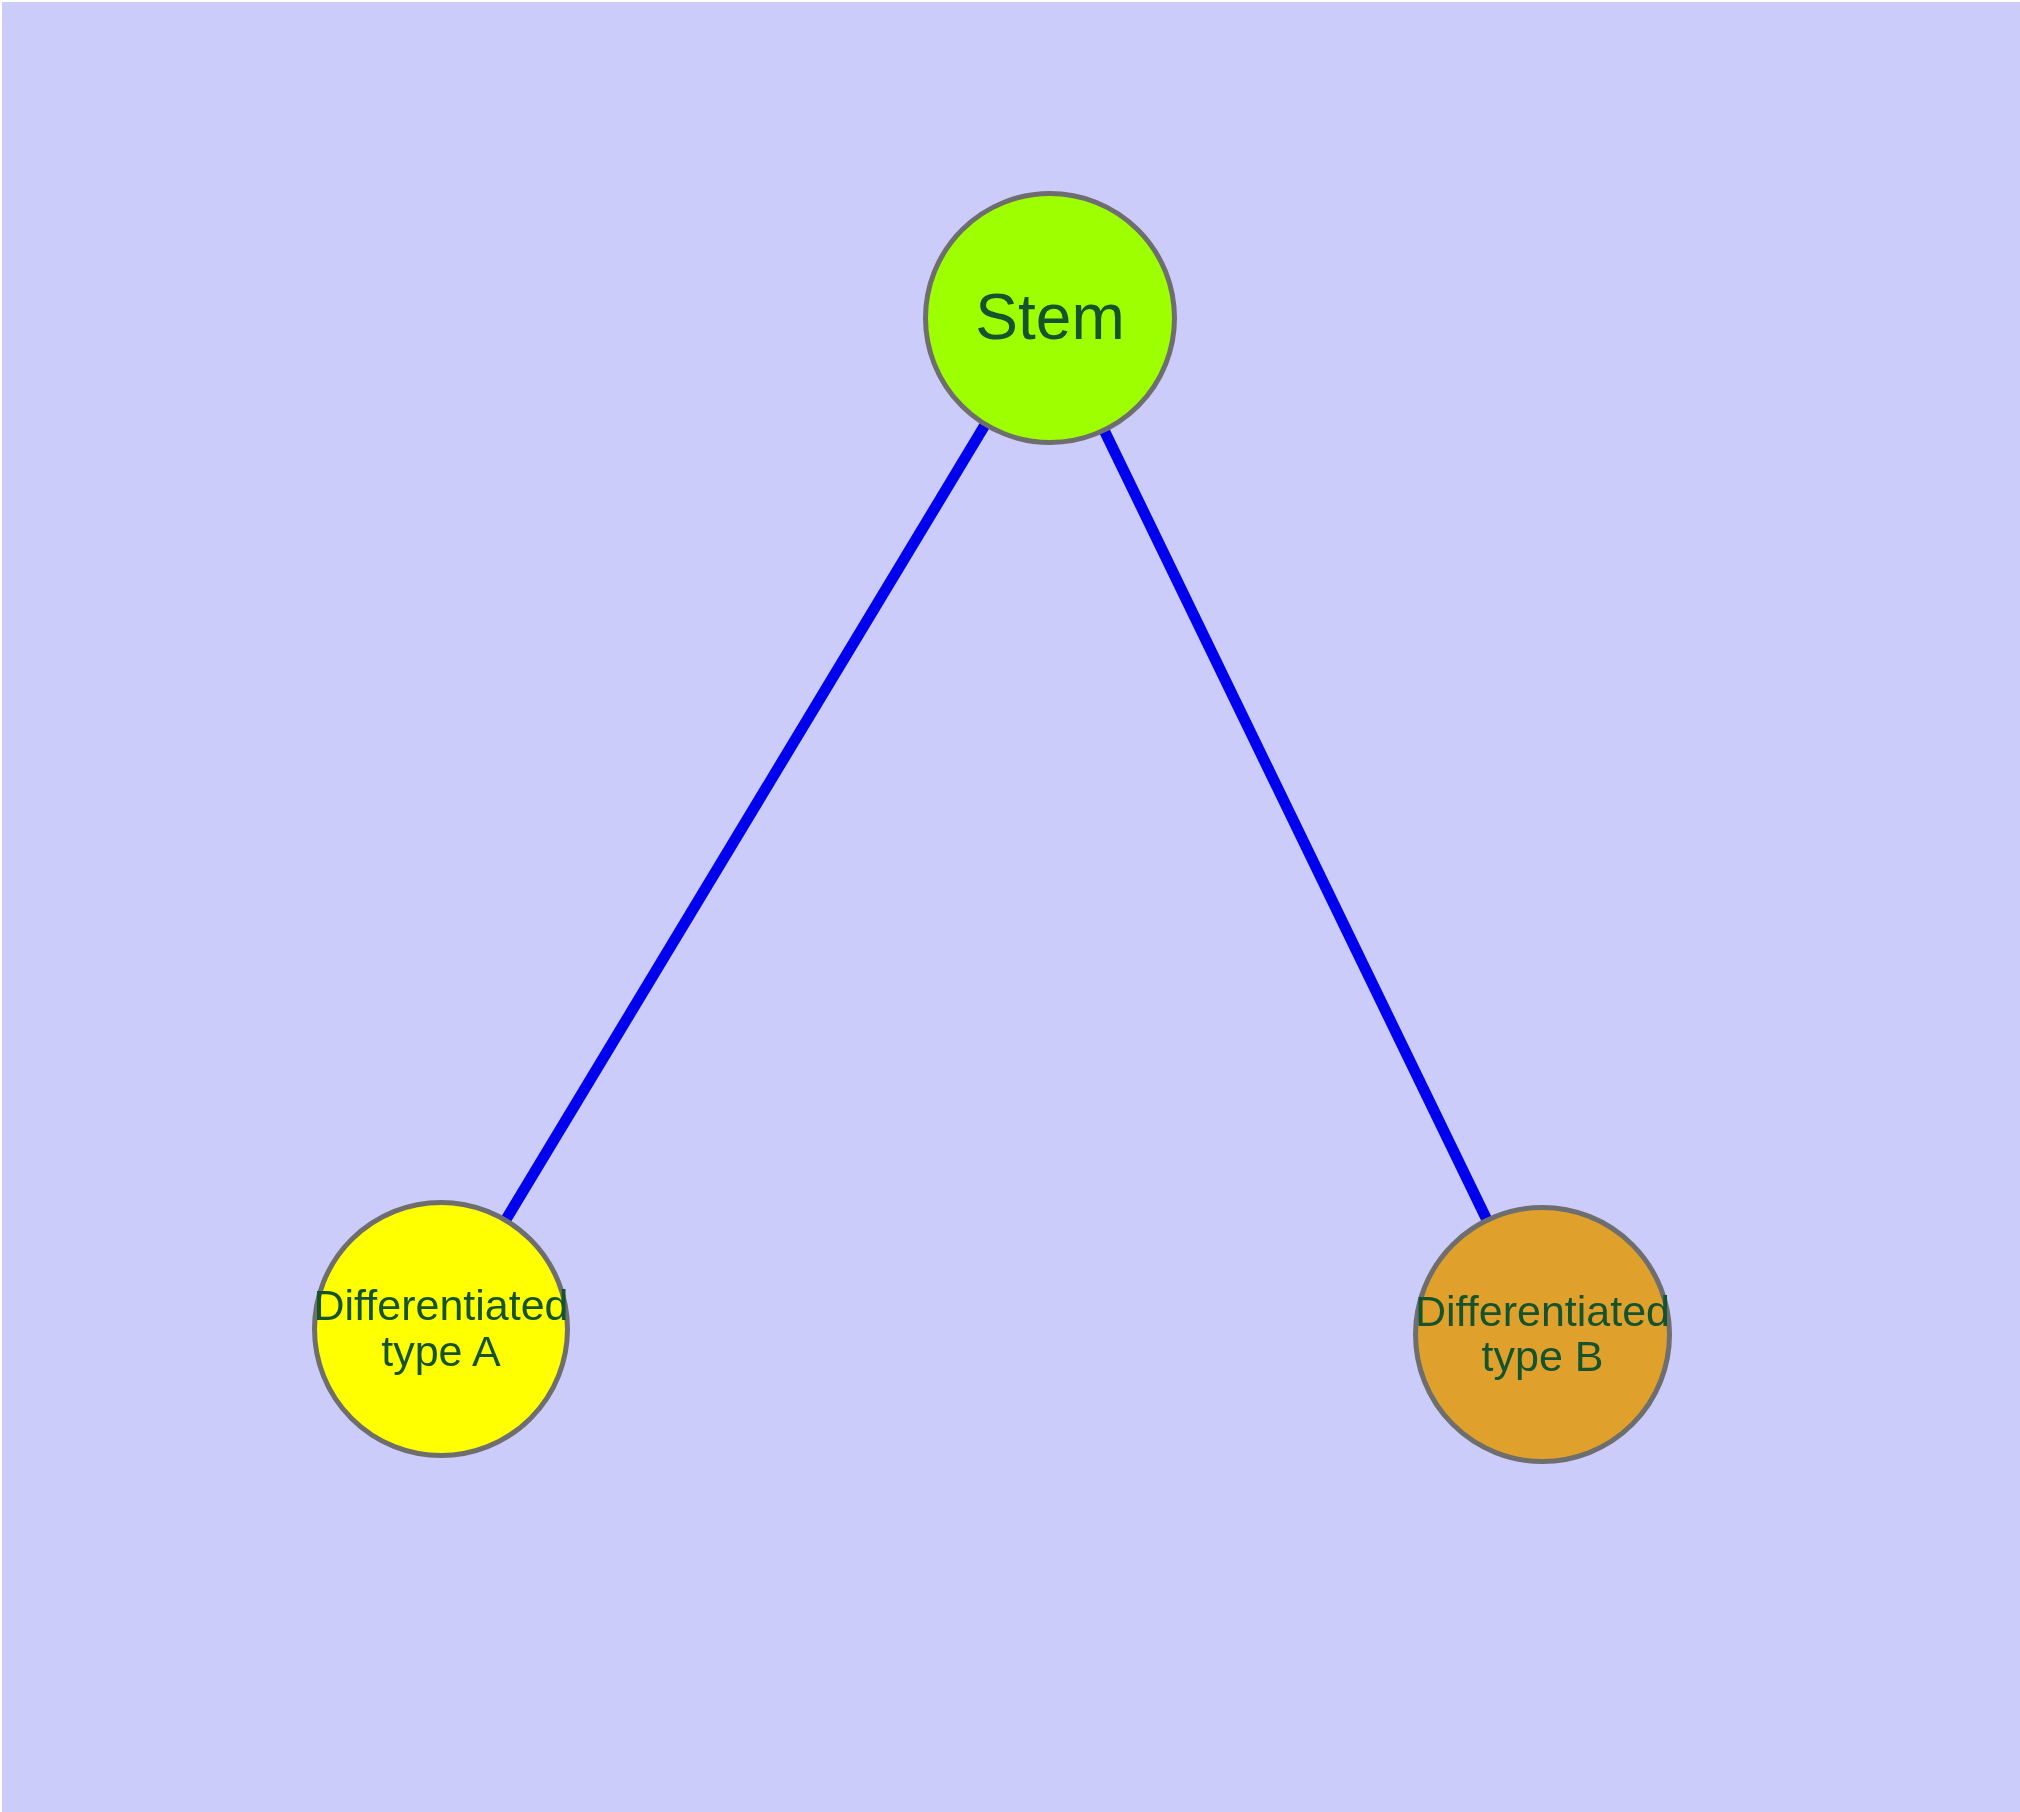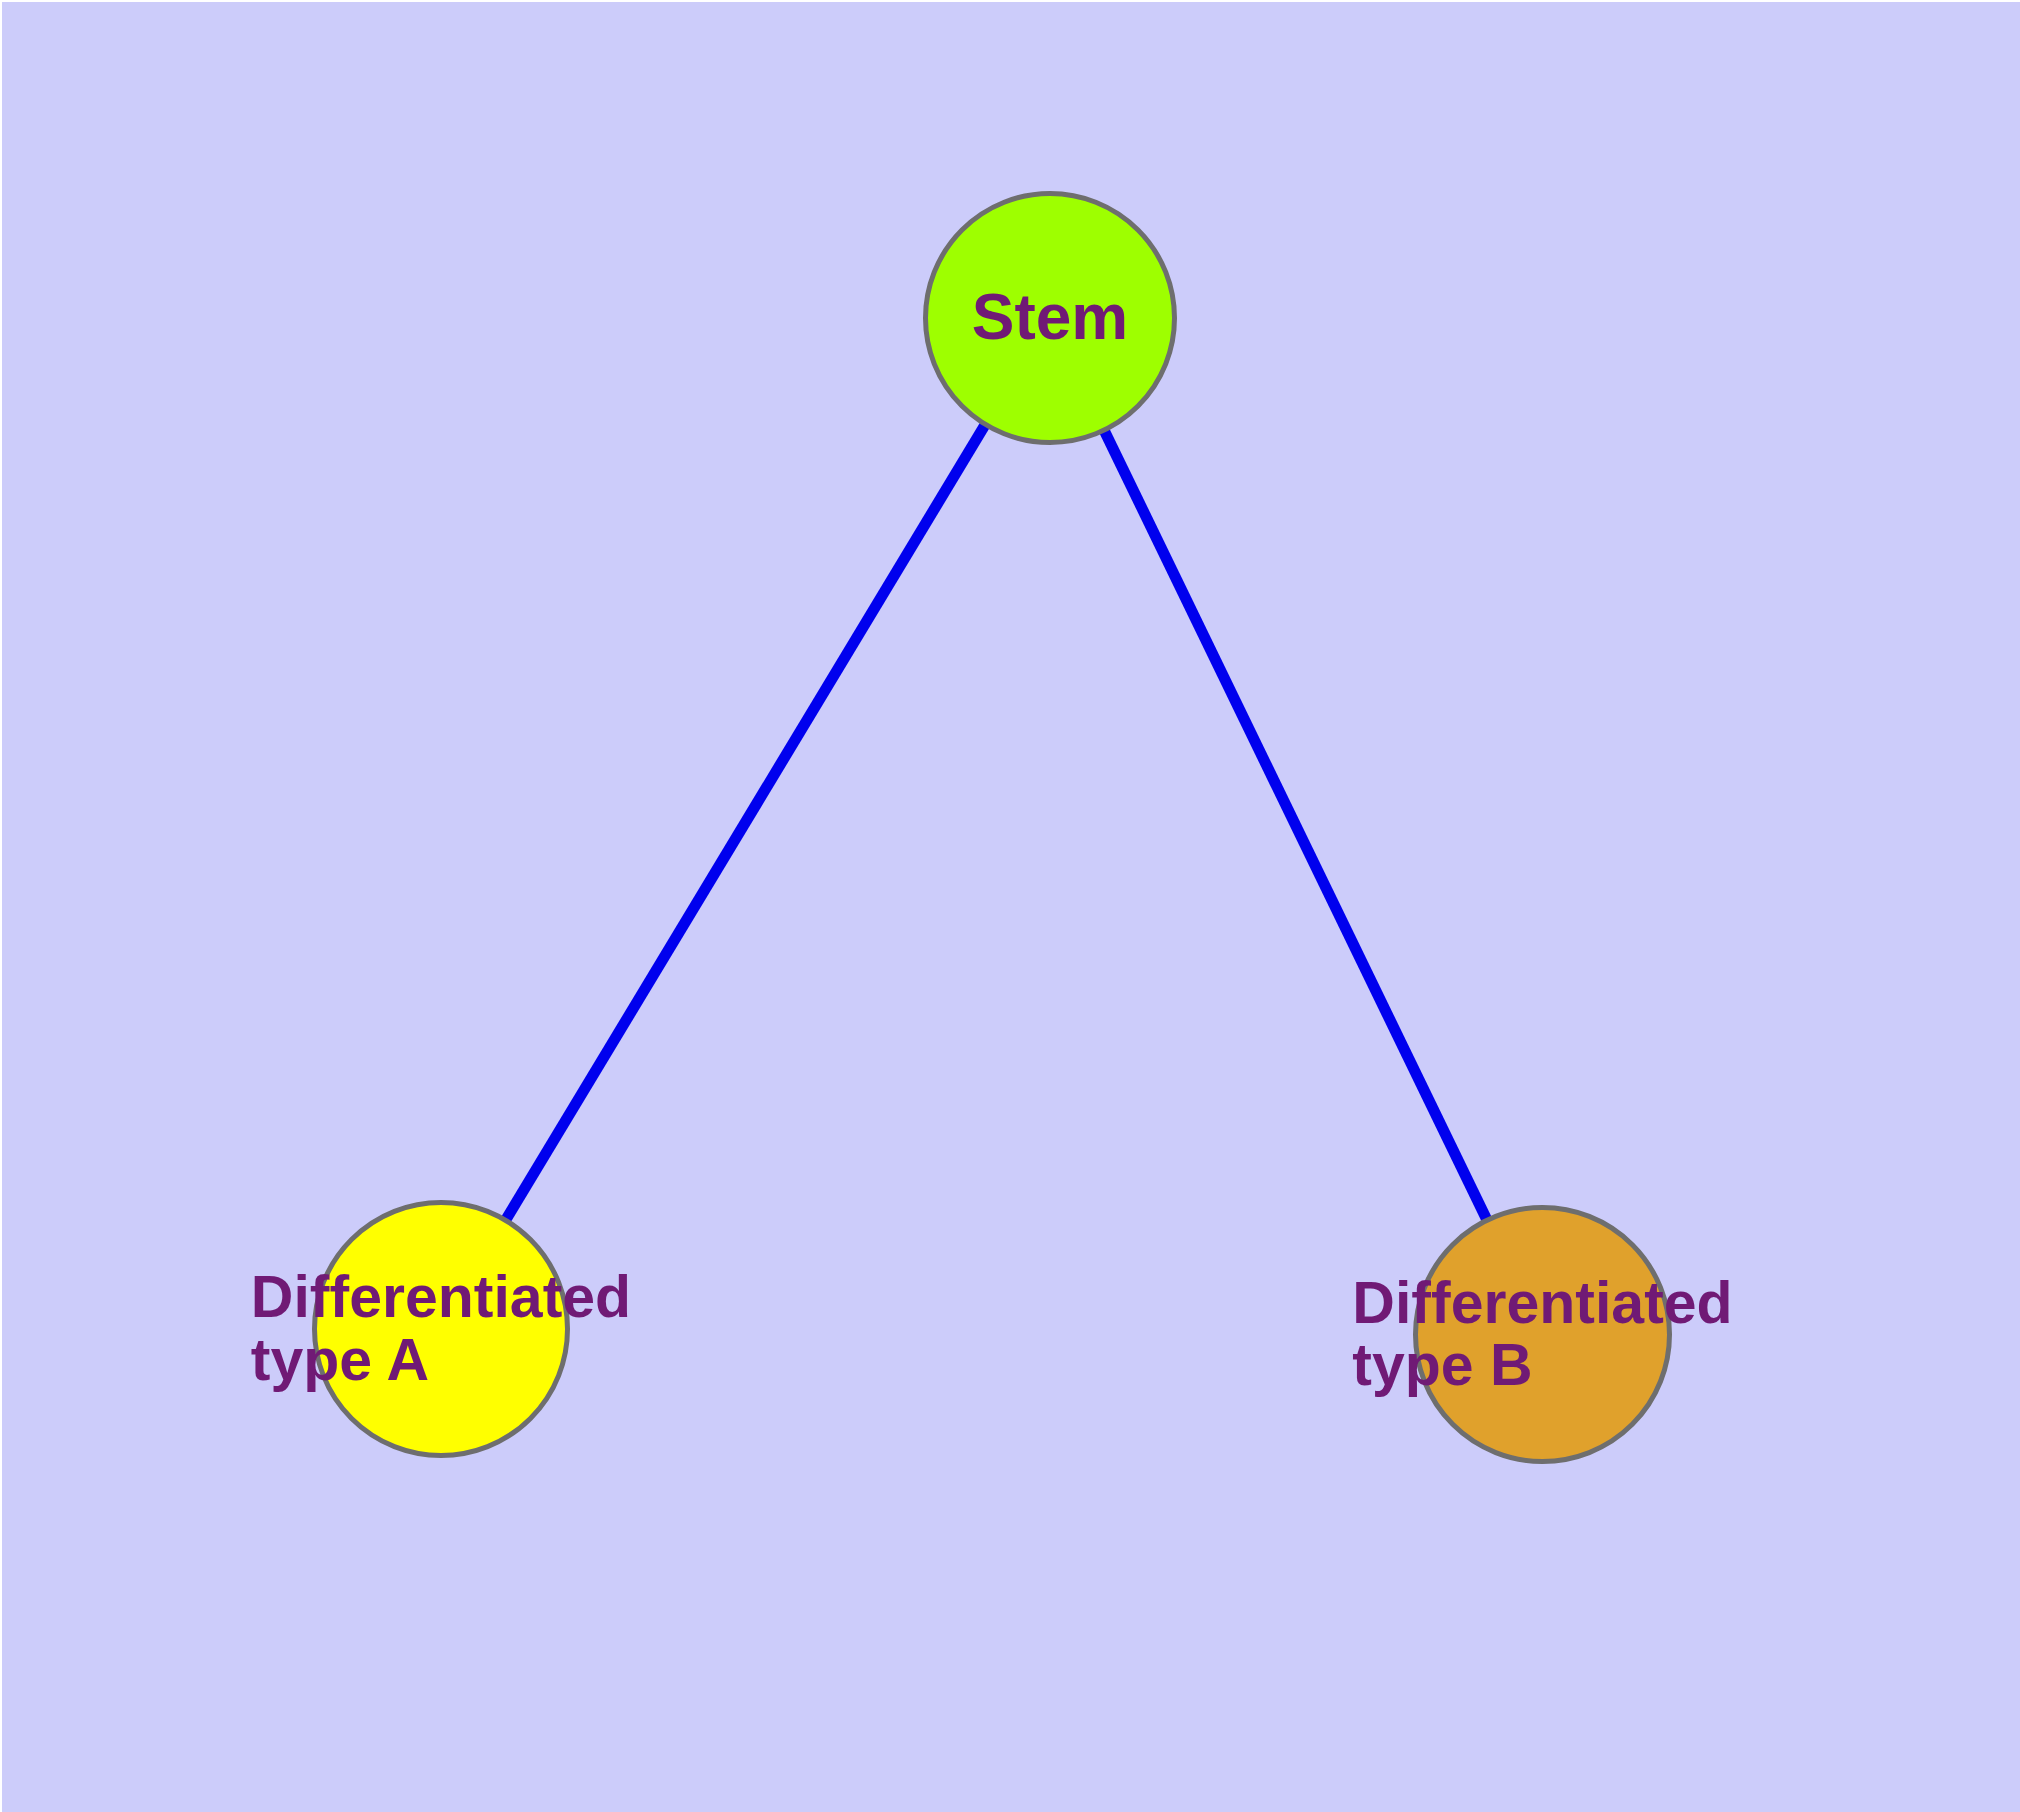--- a/index.html
+++ b/index.html
@@ -34,27 +34,28 @@
     display: flex;
     align-items: center;
     justify-content: center;
   }
   .node-label {
     position: absolute;
     left: 50%;
     top: 50%;
     transform: translate(-50%, -50%);
     white-space: nowrap;
-    color: #701a75;
-    font-weight: bold;
+    text-align: center;
+    color: #14532d;
+    font-weight: normal;
     line-height: 1.06;
     pointer-events: none;
   }
   .label-big {
-    font-size: 59px;
+    font-size: 43px;
   }
   .label-stem {
     font-size: 64px;
   }
 </style>
 </head>
 <body>
 
 <div id="canvas" style="background: rgb(204, 204, 250);">
 

